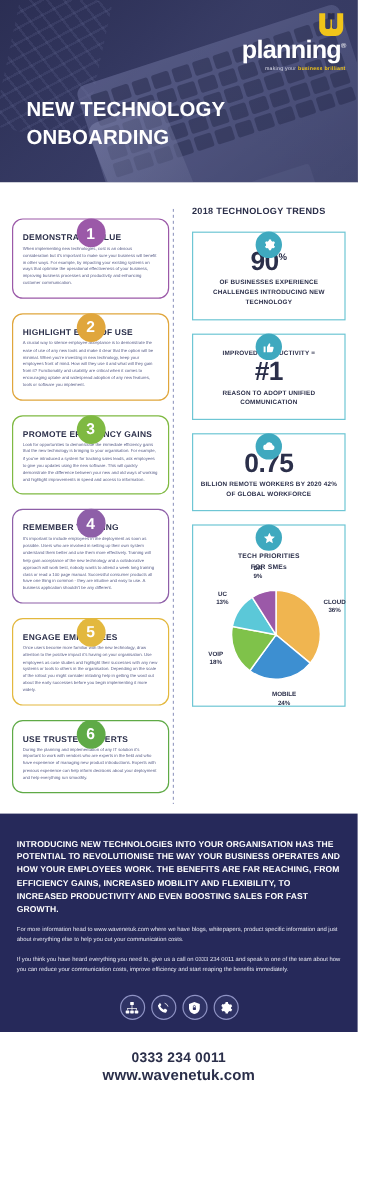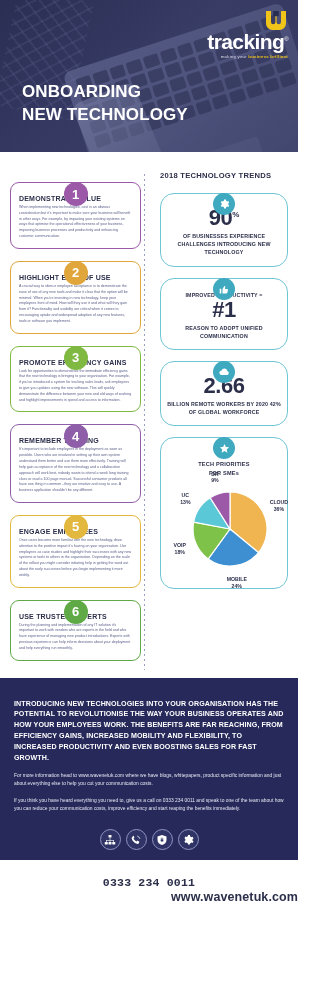--- a/index.html
+++ b/index.html
@@ -110,21 +110,21 @@
 
   
   .stat { position:relative; margin-bottom:9px; }
   .stat-badge {
     position:absolute; top:0; left:50%; transform:translateX(-50%);
     width:22px; height:22px; border-radius:50%;
     background:#3fa9bf; z-index:3;
     display:flex; align-items:center; justify-content:center;
   }
   .stat-card {
-    margin-top:11px; border:1.6px solid #6ec6d4; border-radius:14px;
+    margin-top:11px; border:1.6px solid #6ec6d4; border-radius:0;
     padding:13px 6px 9px; background:#fff; text-align:center;
   }
   .big-num {
     font-size:22px; font-weight:700; color:#2b2f4a; line-height:1;
     letter-spacing:-0.5px;
   }
   .big-num sup { font-size:8px; font-weight:700; letter-spacing:0; }
   .stat-cap {
     font-size:5.3px; font-weight:700; line-height:1.55; color:#2b2f4a;
     letter-spacing:.15px; margin-top:3px;
@@ -159,22 +159,22 @@
     display:flex; justify-content:center; gap:5px; margin-top:16px;
   }
   .fi {
     width:21px; height:21px; border-radius:50%; background:#2f3365;
     border:1.2px solid #8f93c4;
     display:flex; align-items:center; justify-content:center;
   }
   .contact {
     background:#fff; text-align:center; padding:16px 0 26px;
   }
-  .c-phone { font-size:11.5px; font-weight:700; color:#2b2f4a; letter-spacing:.2px;font-family:Liberation Mono, monospace; }
-  .c-web   { font-size:12.5px; font-weight:700; color:#2b2f4a; letter-spacing:.1px; margin-top:1px;text-align:right; }
+  .c-phone { font-size:11.5px; font-weight:700; color:#2b2f4a; letter-spacing:.2px; }
+  .c-web   { font-size:12.5px; font-weight:700; color:#2b2f4a; letter-spacing:.1px; margin-top:1px; }
   .c-mail  { font-size:11px; color:#9297b5; margin-top:1px; }
 </style>
 </head>
 <body>
 
 <div class="page">
 
   <div class="header">
     <div class="hdr-photo">
       <div class="tower"></div>
@@ -247,27 +247,27 @@
     </div>
 
     <div class="logo">
       <div class="logo-mark">
         <svg width="24" height="20" viewBox="0 0 24 20">
           <path d="M2 1 h5 v11 a2.2 2.2 0 0 0 4.4 0 V1 h1.2 v11 a2.2 2.2 0 0 0 4.4 0 V1 h5 v12.5
                    a6.5 6.5 0 0 1 -6.5 6.5 h-7 A6.5 6.5 0 0 1 2 13.5 Z" fill="#f0c419"></path>
           <rect x="9.2" y="1" width="5.6" height="5.2" fill="#2a2d52"></rect>
         </svg>
       </div>
-      <div class="logo-wordmark"><span>tracking</span><span class="logo-reg">®</span></div>
+      <div class="logo-wordmark"><span>planning</span><span class="logo-reg">®</span></div>
       <div class="logo-tag"><span>making your </span><b>business brilliant</b></div>
     </div>
 
     <div class="hdr-title">
+      <div>NEW TECHNOLOGY</div>
       <div>ONBOARDING</div>
-      <div>NEW TECHNOLOGY</div>
     </div>
   </div>
 
   <div class="main">
     <div class="cols">
 
       <div class="col-left">
         <div id="steps">
             <div class="step">
               <div class="step-badge" style="background:#9b59a8">1</div>
@@ -342,21 +342,21 @@
                 <div class="stat-cap">REASON TO ADOPT UNIFIED COMMUNICATION</div>
               </div>
             </div>
             <div class="stat">
               <div class="stat-badge">
                 <svg width="12" height="12" viewBox="0 0 24 24">
                   <path d="M18.6 10.2a6 6 0 0 0-11.5-1.4A4.6 4.6 0 0 0 7.6 18h10.6a4 4 0 0 0 .4-7.8z" fill="#fff"></path>
                 </svg>
               </div>
               <div class="stat-card">
-                <div class="big-num">2.66</div>
+                <div class="big-num">0.75</div>
                 <div class="stat-cap">BILLION REMOTE WORKERS BY 2020 42% OF GLOBAL WORKFORCE</div>
               </div>
             </div>
           </div>
 
         <div class="stat">
           <div class="stat-badge">
             <svg width="11" height="11" viewBox="0 0 24 24">
                 <path d="M12 2l3 6.5 7 .8-5.2 4.8 1.5 7L12 17.6 5.7 21l1.5-7L2 9.3l7-.8z" fill="#fff"></path>
               </svg>

